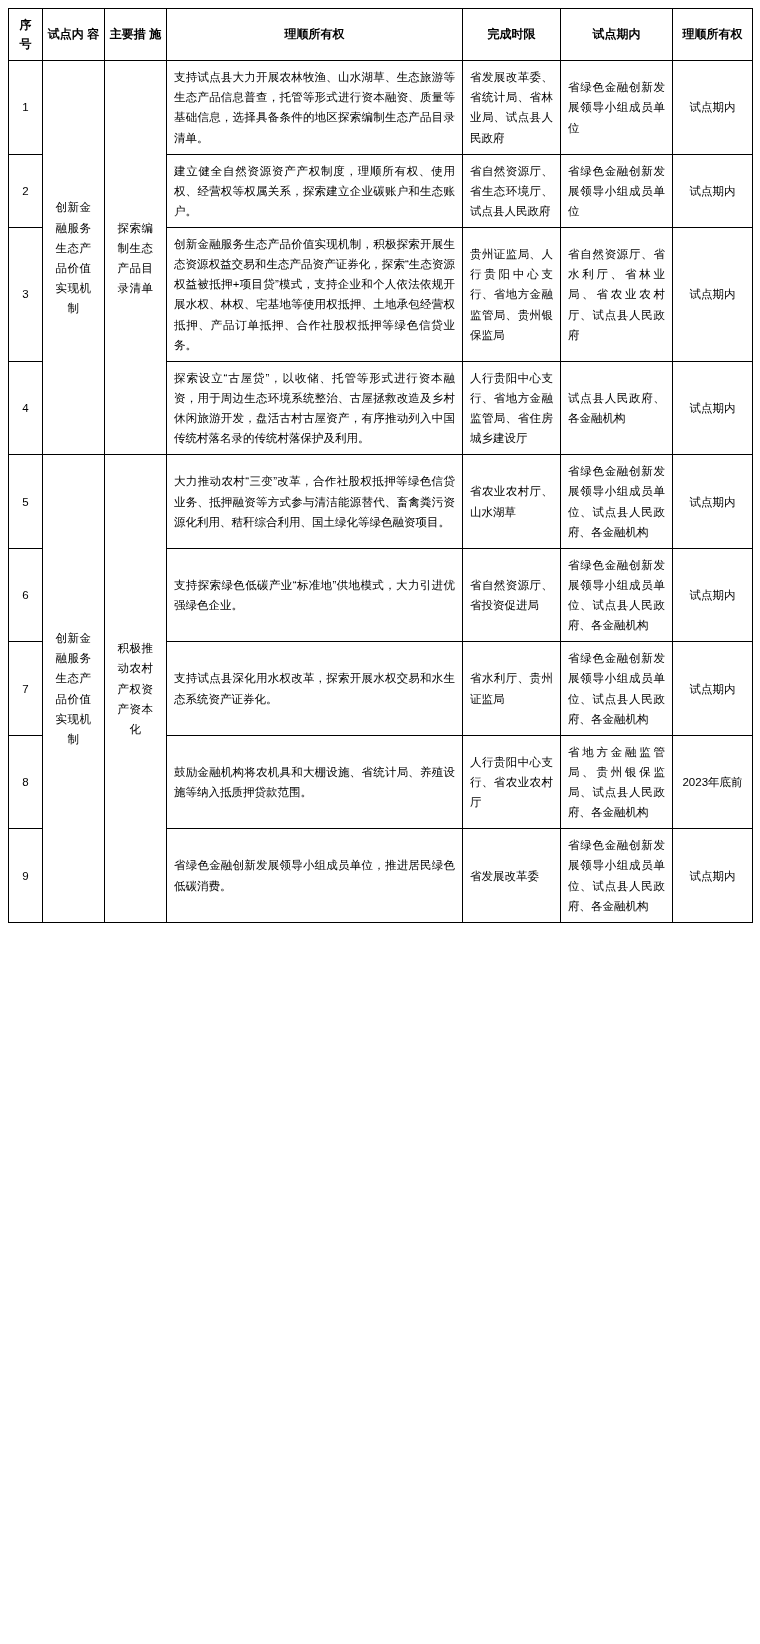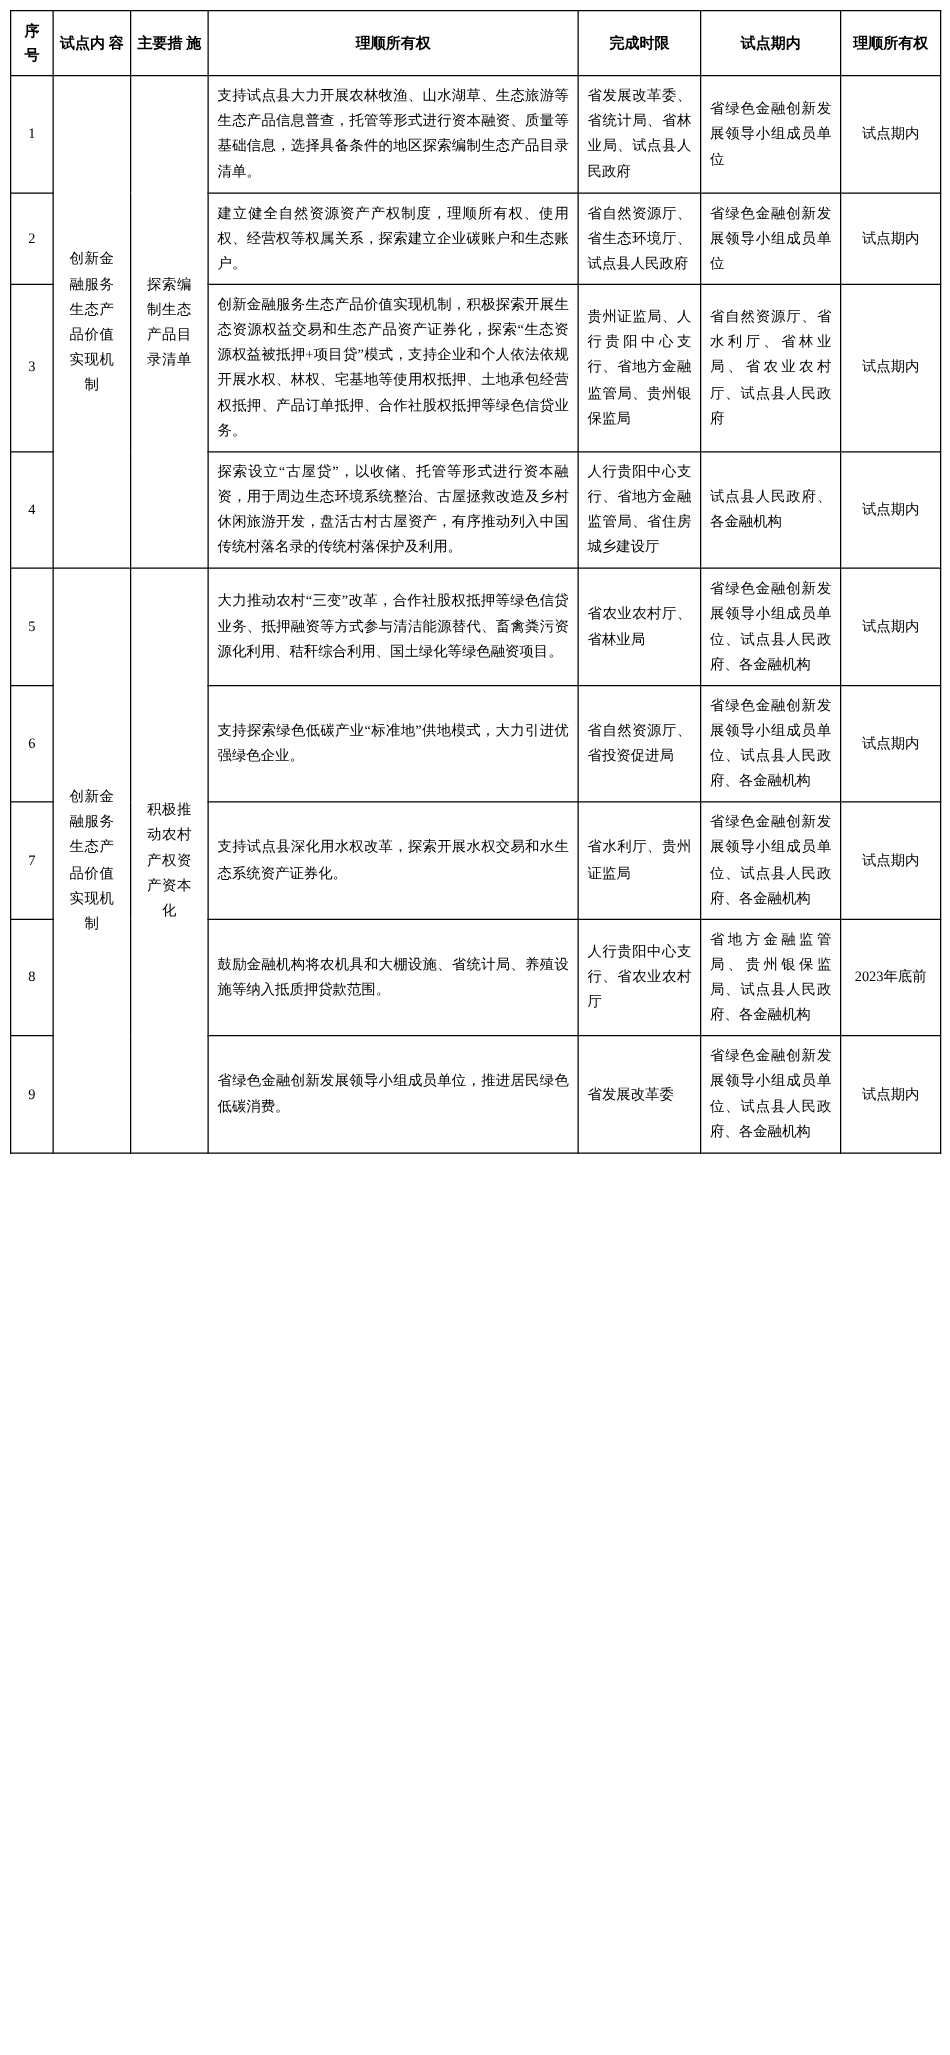--- a/index.html
+++ b/index.html
@@ -9,21 +9,20 @@
     background: #ffffff;
   }
   body {
     width: 760px;
     font-family: "Liberation Sans", "DejaVu Sans", sans-serif;
     color: #000000;
   }
   .doc {
     width: 760px;
     padding: 8px 8px 10px 8px;
-    font-family: Liberation Serif, serif;
   }
   table.plan {
     border-collapse: collapse;
     width: 744px;
     table-layout: fixed;
   }
   table.plan th, table.plan td {
     border: 1px solid #000000;
     font-size: 11.5px;
     line-height: 1.75;
@@ -118,21 +117,21 @@
         <td class="task">探索设立“古屋贷”，以收储、托管等形式进行资本融资，用于周边生态环境系统整治、古屋拯救改造及乡村休闲旅游开发，盘活古村古屋资产，有序推动列入中国传统村落名录的传统村落保护及利用。</td>
         <td class="lead">人行贵阳中心支行、省地方金融监管局、省住房城乡建设厅</td>
         <td class="resp">试点县人民政府、各金融机构</td>
         <td class="deadline">试点期内</td>
       </tr>
       <tr>
         <td class="seq">5</td>
         <td class="content" rowspan="5">创新金 融服务 生态产 品价值 实现机 制</td>
         <td class="measure" rowspan="5">积极推 动农村 产权资 产资本 化</td>
         <td class="task">大力推动农村“三变”改革，合作社股权抵押等绿色信贷业务、抵押融资等方式参与清洁能源替代、畜禽粪污资源化利用、秸秆综合利用、国土绿化等绿色融资项目。</td>
-        <td class="lead">省农业农村厅、省林业局</td>
+        <td class="lead">省农业农村厅、山水湖草</td>
         <td class="resp">省绿色金融创新发展领导小组成员单位、试点县人民政府、各金融机构</td>
         <td class="deadline">试点期内</td>
       </tr>
       <tr>
         <td class="seq">6</td>
         <td class="task">支持探索绿色低碳产业“标准地”供地模式，大力引进优强绿色企业。</td>
         <td class="lead">省自然资源厅、省投资促进局</td>
         <td class="resp">省绿色金融创新发展领导小组成员单位、试点县人民政府、各金融机构</td>
         <td class="deadline">试点期内</td>
       </tr>

